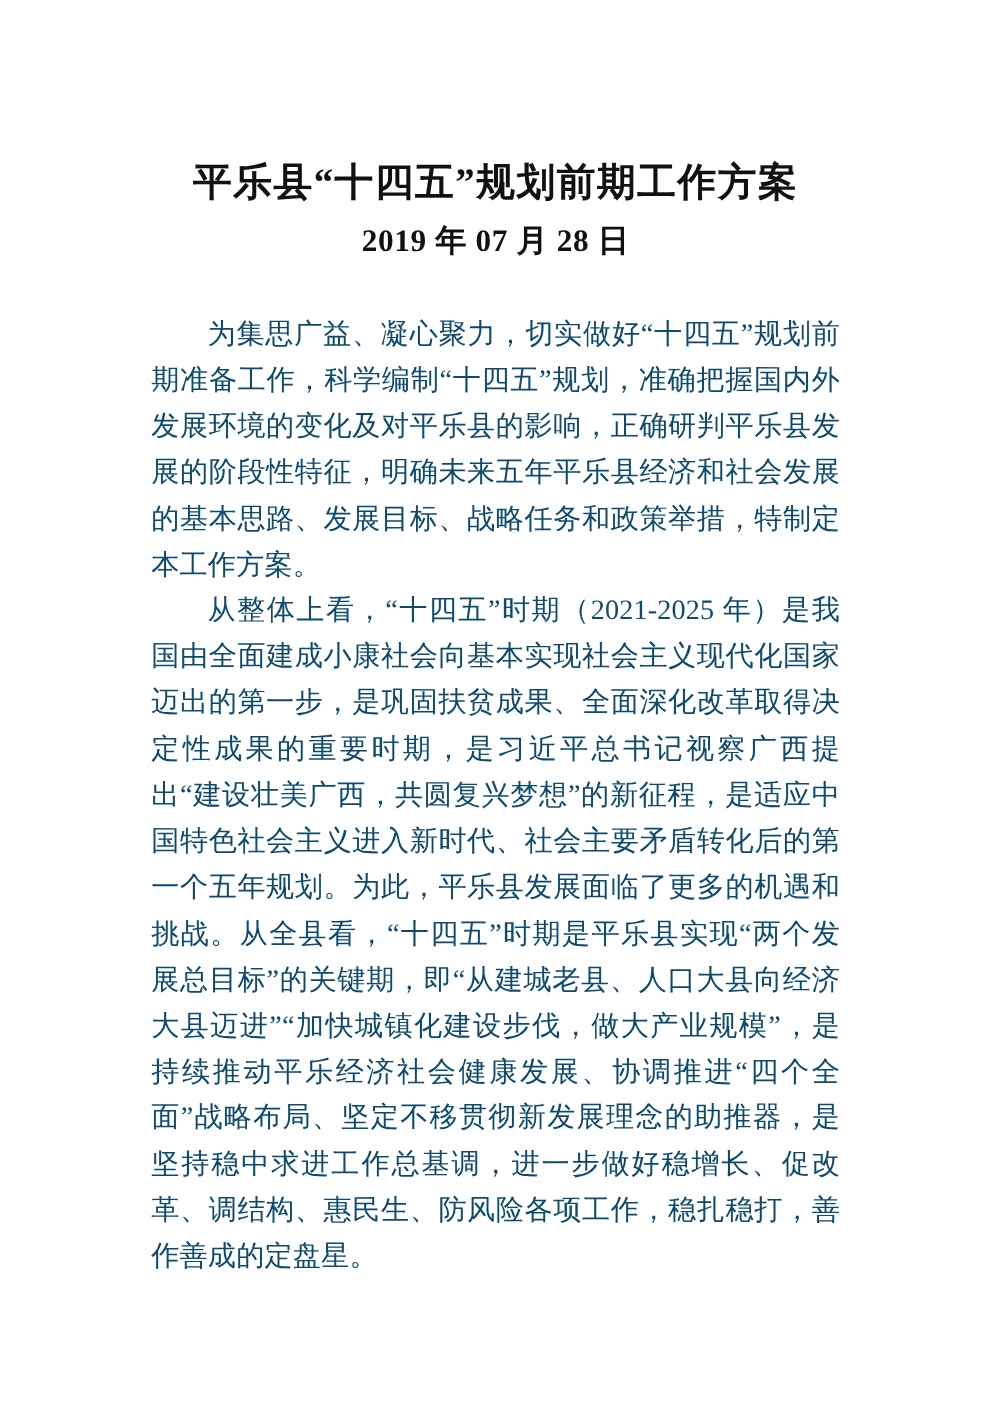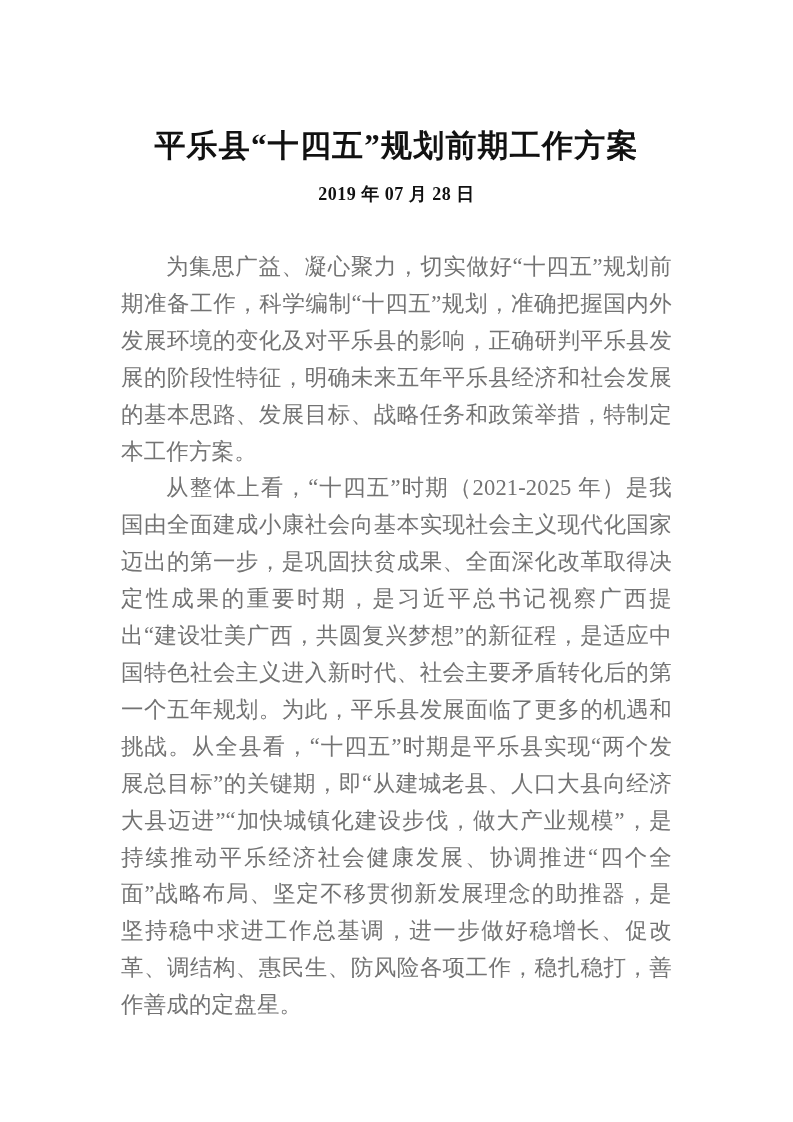--- a/index.html
+++ b/index.html
@@ -45,41 +45,41 @@
     padding-top: 126px;
     white-space: nowrap;
   }
 
   .doc-date {
     margin: 0;
     padding: 0;
     text-align: center;
     font-family: "Liberation Serif", "DejaVu Serif", serif;
     font-weight: bold;
-    font-size: 18px;
+    font-size: 25px;
     line-height: 30px;
     letter-spacing: 0.5px;
     color: #111111;
     padding-top: 13px;
   }
 
   .body-block {
     padding-top: 40px;
   }
 
   p.para {
     margin: 0;
     padding: 0;
     font-family: "Liberation Serif", "DejaVu Serif", serif;
     font-size: 22.5px;
     line-height: 36.9px;
     text-align: justify;
     text-justify: inter-ideograph;
     text-indent: 45px;
-    color: #737373;
+    color: #0c4a6e;
     letter-spacing: 0.15px;
   }
 
   h2.section-heading {
     margin: 0;
     padding: 0;
     font-family: "Liberation Sans", "DejaVu Sans", sans-serif;
     font-weight: bold;
     font-size: 22.5px;
     line-height: 36.9px;

